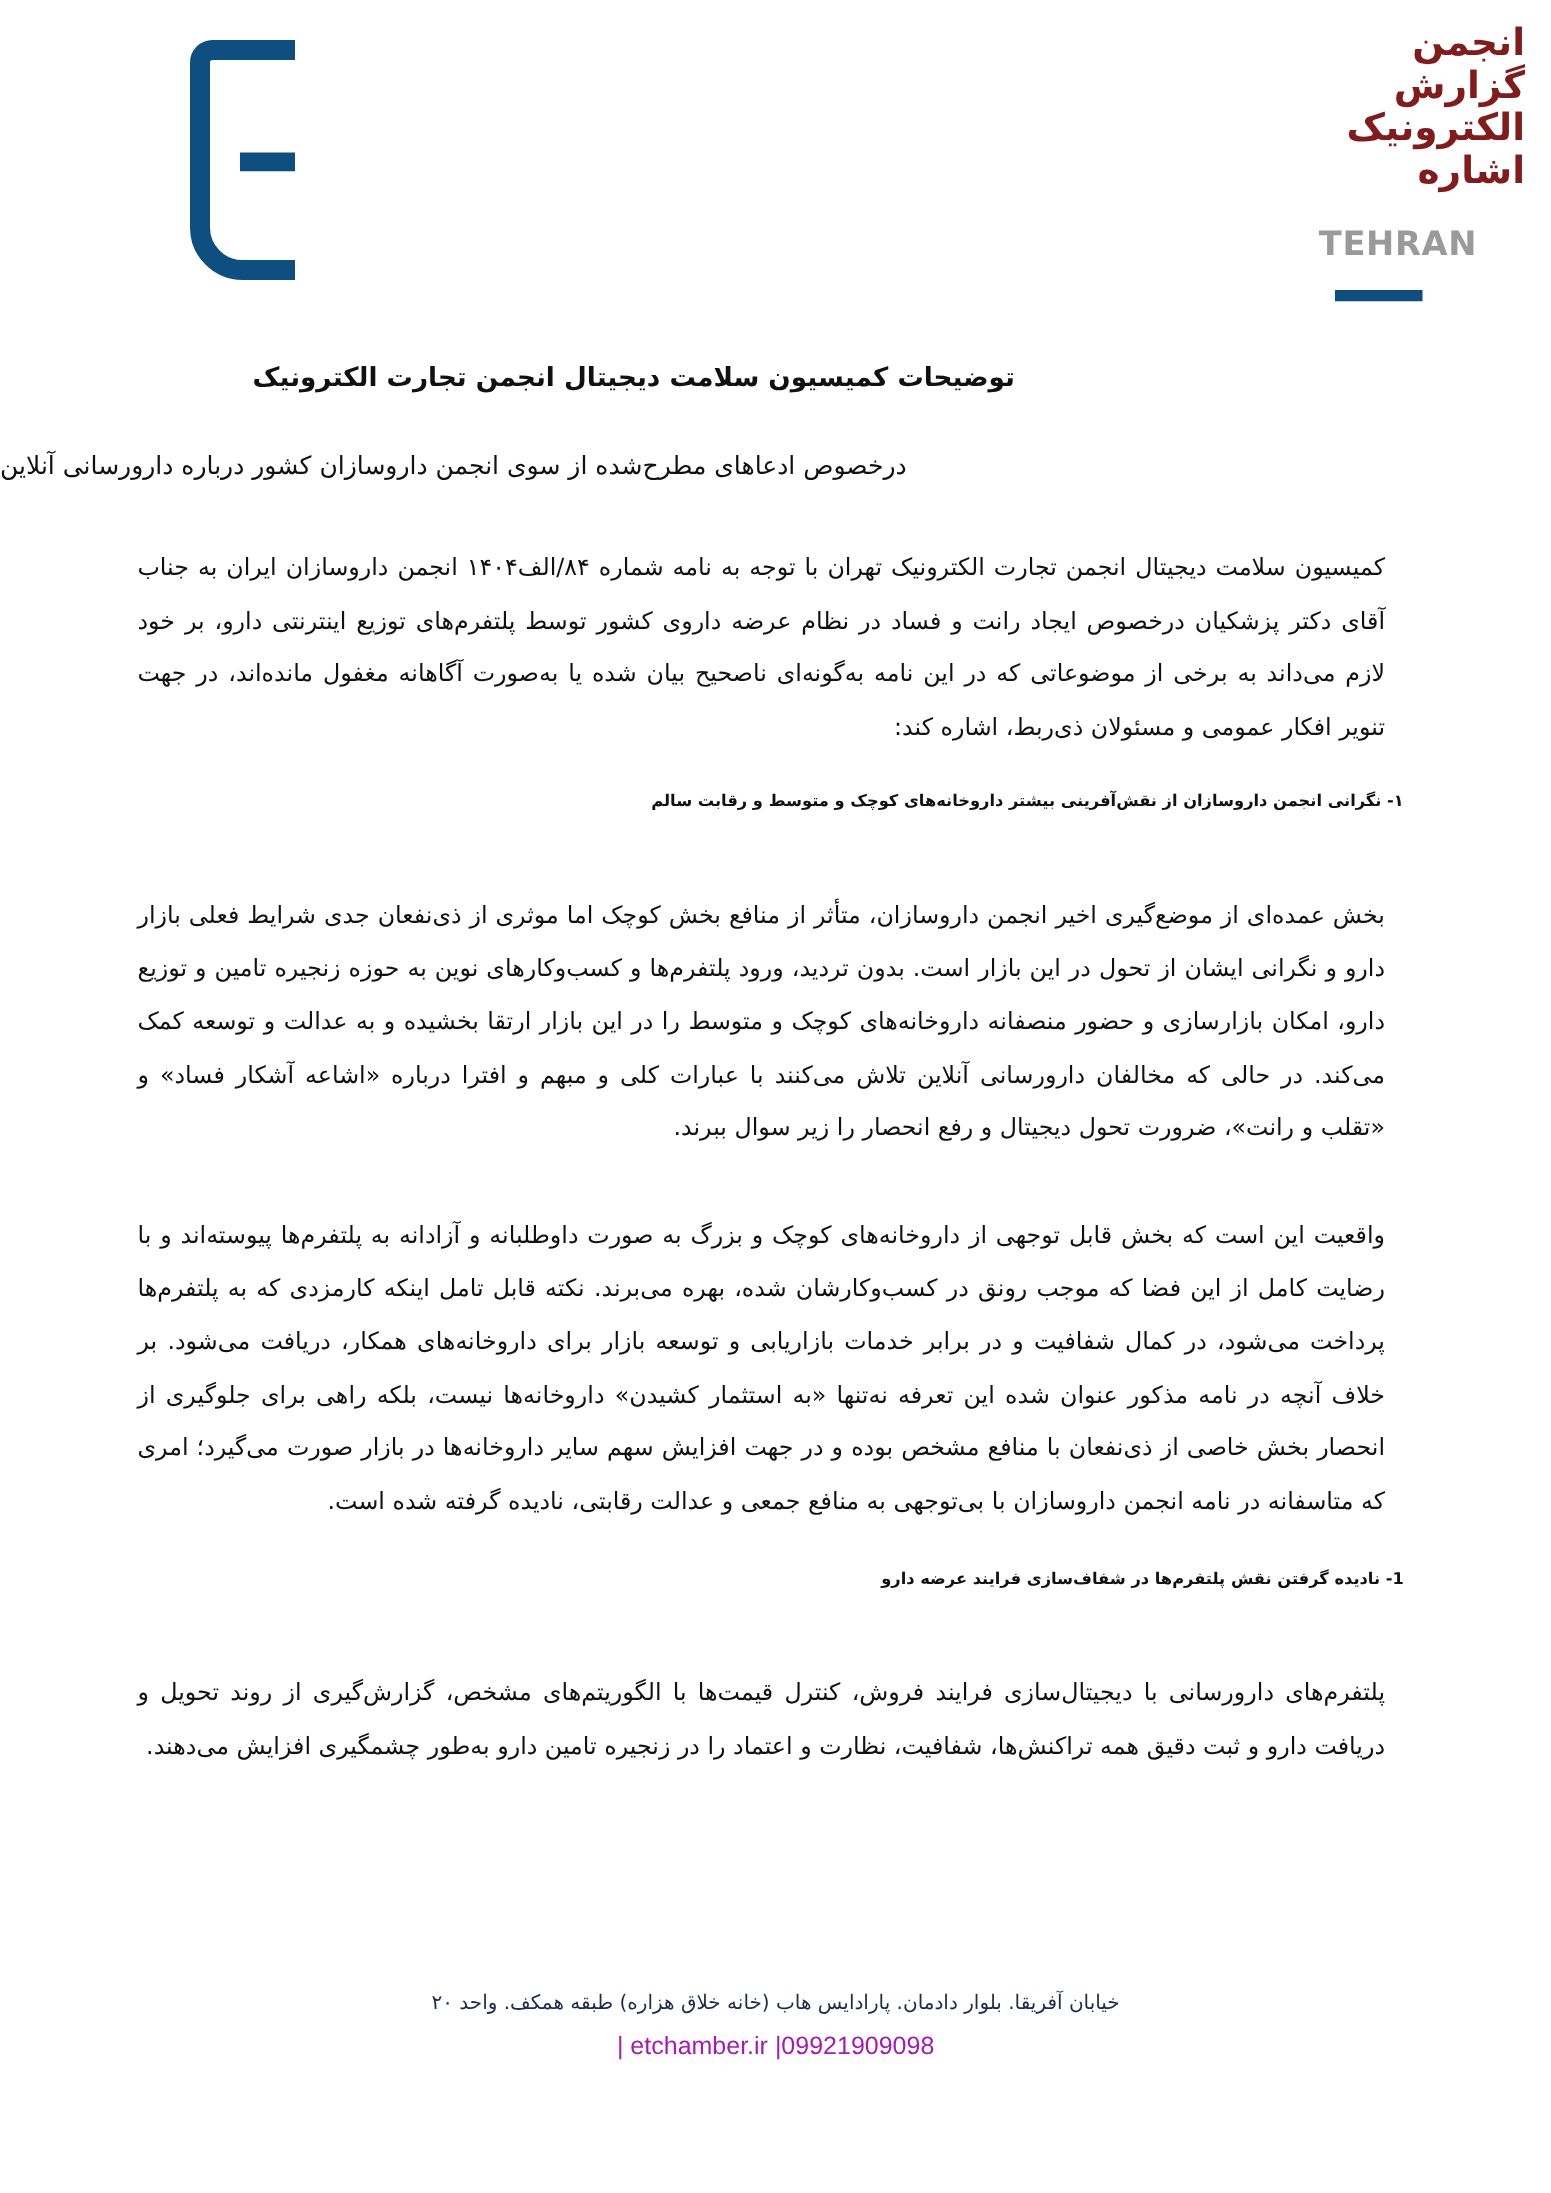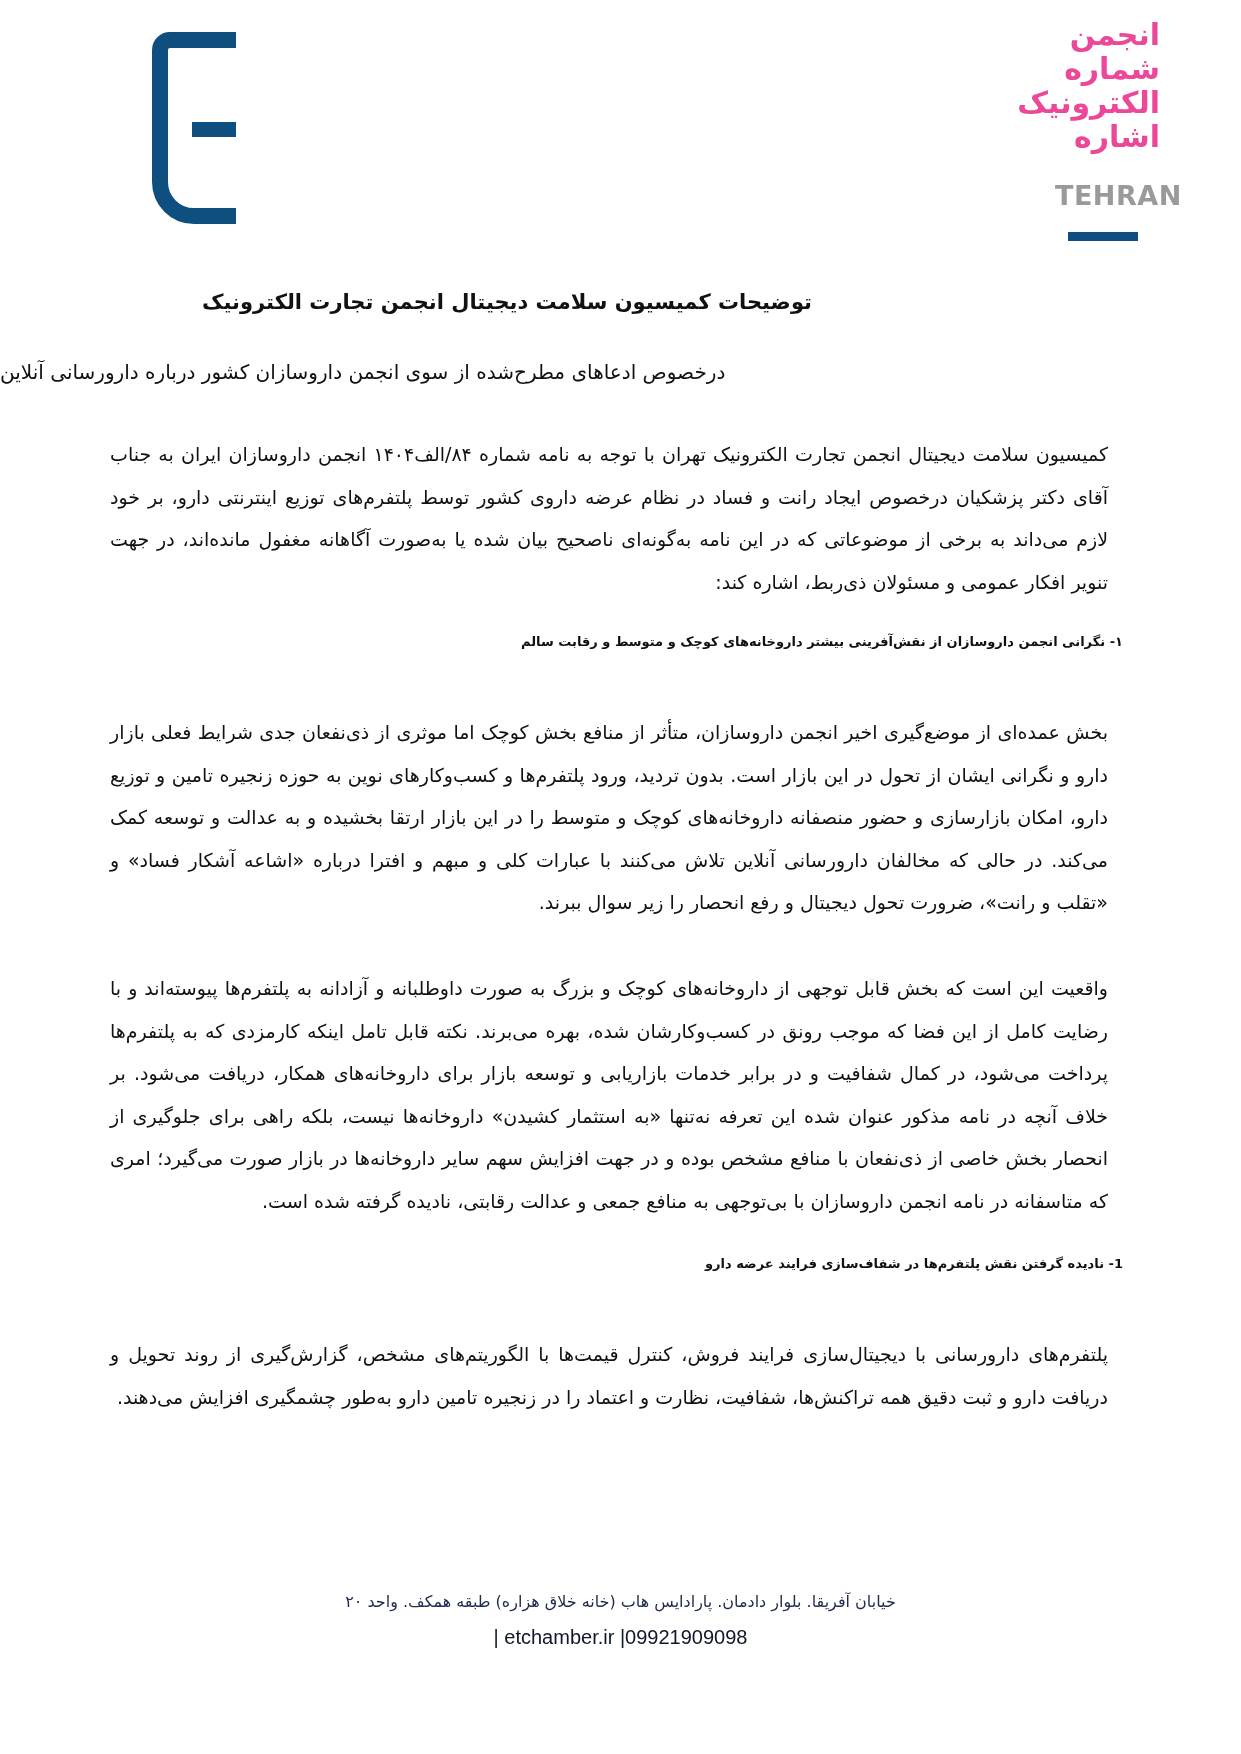--- a/index.html
+++ b/index.html
@@ -1,47 +1,47 @@
 <!DOCTYPE html>
 <html><head>
   <meta charset="utf-8">
   <style>
     html, body { margin: 0; padding: 0; background: #ffffff; }
     body { width: 1241px; height: 1754px; position: relative; overflow: hidden;
            font-family: "DejaVu Sans", sans-serif; color: #111111; }
     .logo-e { position: absolute; left: 152px; top: 32px; width: 84px; height: 192px; }
-    .logo-text { position: absolute; left: 1020px; top: 18px; width: 140px; text-align: left;
-                 direction: rtl; color: #ec4899; font-weight: bold; font-size: 30px; line-height: 34px; }
+    .logo-text { position: absolute; left: 1080px; top: 18px; width: 140px; text-align: left;
+                 direction: rtl; color: #7f1d1d; font-weight: bold; font-size: 30px; line-height: 34px; }
     .logo-text div { text-align: right; width: 140px; }
     .logo-latin { position: absolute; left: 1055px; top: 180px; color: #9a9a9a; font-weight: bold;
                   font-size: 27px; letter-spacing: 0.5px; font-family: "DejaVu Sans", sans-serif; }
     .logo-bar { position: absolute; left: 1068px; top: 232px; width: 70px; height: 9px; background: #0e4f80; }
     .content { position: absolute; left: 95px; width: 1028px; direction: rtl; }
     .title { position: absolute; left: 0; width: 1014px; top: 290px; text-align: center; direction: rtl;
              font-weight: bold; font-size: 21px; }
     .subtitle { position: absolute; left: 0; width: 1155px; top: 360px; text-align: left; direction: rtl;
                 font-size: 20px; }
     .para { text-align: justify; text-align-last: right; font-size: 19px; line-height: 42.5px; margin: 15px; }
     .heading { font-weight: bold; font-size: 13px; margin: 0; text-align: right; }
     .footer { position: absolute; left: 0; width: 1241px; text-align: center; }
     .footer-address { top: 1592px; direction: rtl; font-size: 16px; color: #1f2b4d; }
-    .footer-contact { top: 1626px; direction: ltr; font-size: 20px; color: #0f172a;
+    .footer-contact { top: 1626px; direction: ltr; font-size: 20px; color: #a21caf;
                       font-family: "Liberation Sans", sans-serif; }
   </style>
 </head>
 <body>
 
 <svg class="logo-e" viewBox="0 0 84 192">
   <path d="M84 8 H18 a10 10 0 0 0 -10 10 V150 a34 34 0 0 0 34 34 H84" fill="none" stroke="#0e4f80" stroke-width="16"></path>
   <rect x="40" y="90" width="44" height="15" fill="#0e4f80"></rect>
 </svg>
 
 <div class="logo-text">
   <div>انجمن</div>
-  <div>شماره</div>
+  <div>گزارش</div>
   <div>الکترونیک</div>
   <div>اشاره</div>
 </div>
 <div class="logo-latin">TEHRAN</div>
 <div class="logo-bar"></div>
 
 <div class="title">توضیحات کمیسیون سلامت دیجیتال انجمن تجارت الکترونیک</div>
 <div class="subtitle">درخصوص ادعاهای مطرح‌شده از سوی انجمن داروسازان کشور درباره دارورسانی آنلاین</div>
 
 <div class="content" style="top:418px;">

